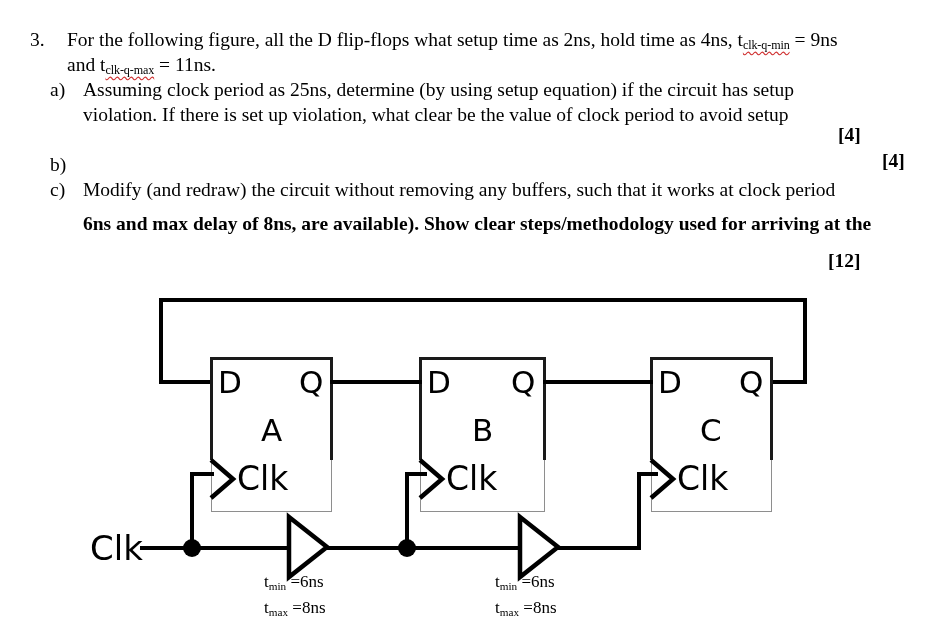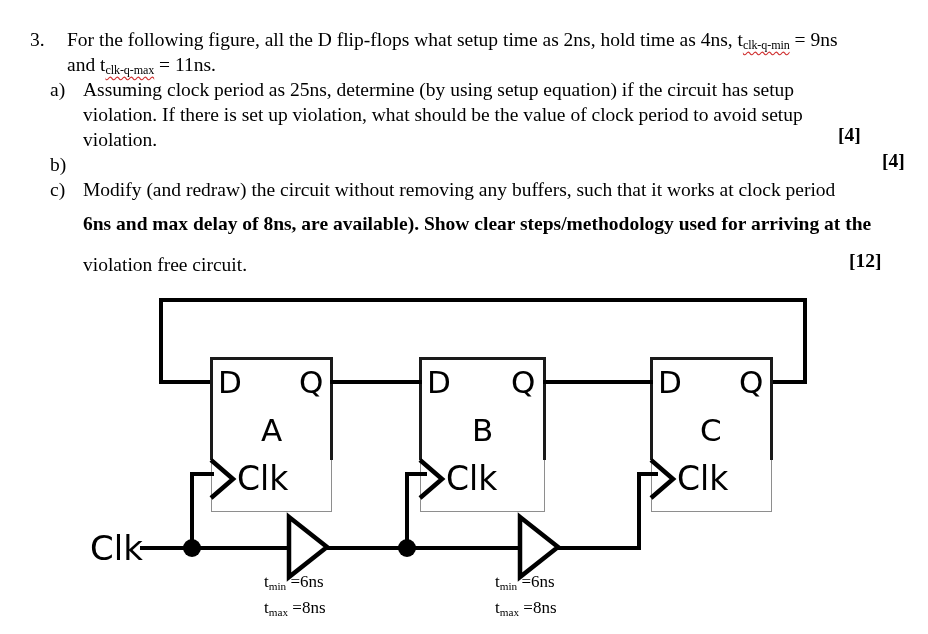--- a/index.html
+++ b/index.html
@@ -177,32 +177,30 @@
   <div class="qtext" style="left:67px; top:27px; width:845px;">
     <span>For the following figure, all the D flip-flops what setup time as 2ns, hold time as 4ns, t</span><span class="sub misspell">clk-q-min</span><span> = 9ns</span>
   </div>
 
   <div class="qtext" style="left:67px; top:52px; width:845px;">
     <span>and t</span><span class="sub misspell">clk-q-max</span><span> = 11ns.</span>
   </div>
 
   <div class="qnum" style="left:50px; top:77px;">a)</div>
   <div class="qtext" style="left:83px; top:77px; width:829px;">Assuming clock period as 25ns, determine (by using setup equation) if the circuit has setup</div>
-  <div class="qtext" style="left:83px; top:102px; width:829px;">violation. If there is set up violation, what should be the value of clock period to avoid setup</div>
-  <div class="qtext" style="left:83px; top:127px; width:300px;">violation.</div>
+  <div class="qtext" style="left:83px; top:102px; width:829px;">violation. If there is set up violation, what clear be the value of clock period to avoid setup</div>
   <div class="marks" style="left:838px; top:122px;">[4]</div>
 
   <div class="qnum" style="left:50px; top:152px;">b)</div>
   <div class="marks" style="left:882px; top:148px;">[4]</div>
 
   <div class="qnum" style="left:50px; top:177px;">c)</div>
   <div class="qtext" style="left:83px; top:177px; width:829px;">Modify (and redraw) the circuit without removing any buffers, such that it works at clock period</div>
   <div class="qtext" style="left:83px; top:211px; width:829px;font-weight:bold;">6ns and max delay of 8ns, are available).  Show clear steps/methodology used for arriving at the</div>
-  <div class="qtext" style="left:83px; top:252px; width:300px;">violation free circuit.</div>
-  <div class="marks" style="left:828px; top:248px;margin-left:21px;">[12]</div>
+  <div class="marks" style="left:828px; top:248px;">[12]</div>
 </div>
 
 <div id="circuit">
 
   <div class="wire-h" style="left:159px; top:16px; width:648px;"></div>
   <div class="wire-v" style="left:159px; top:16px; height:86px;"></div>
   <div class="wire-v" style="left:803px; top:16px; height:86px;"></div>
   <div class="wire-h" style="left:159px; top:98px; width:54px;"></div>
   <div class="wire-h" style="left:770px; top:98px; width:37px;"></div>
 

